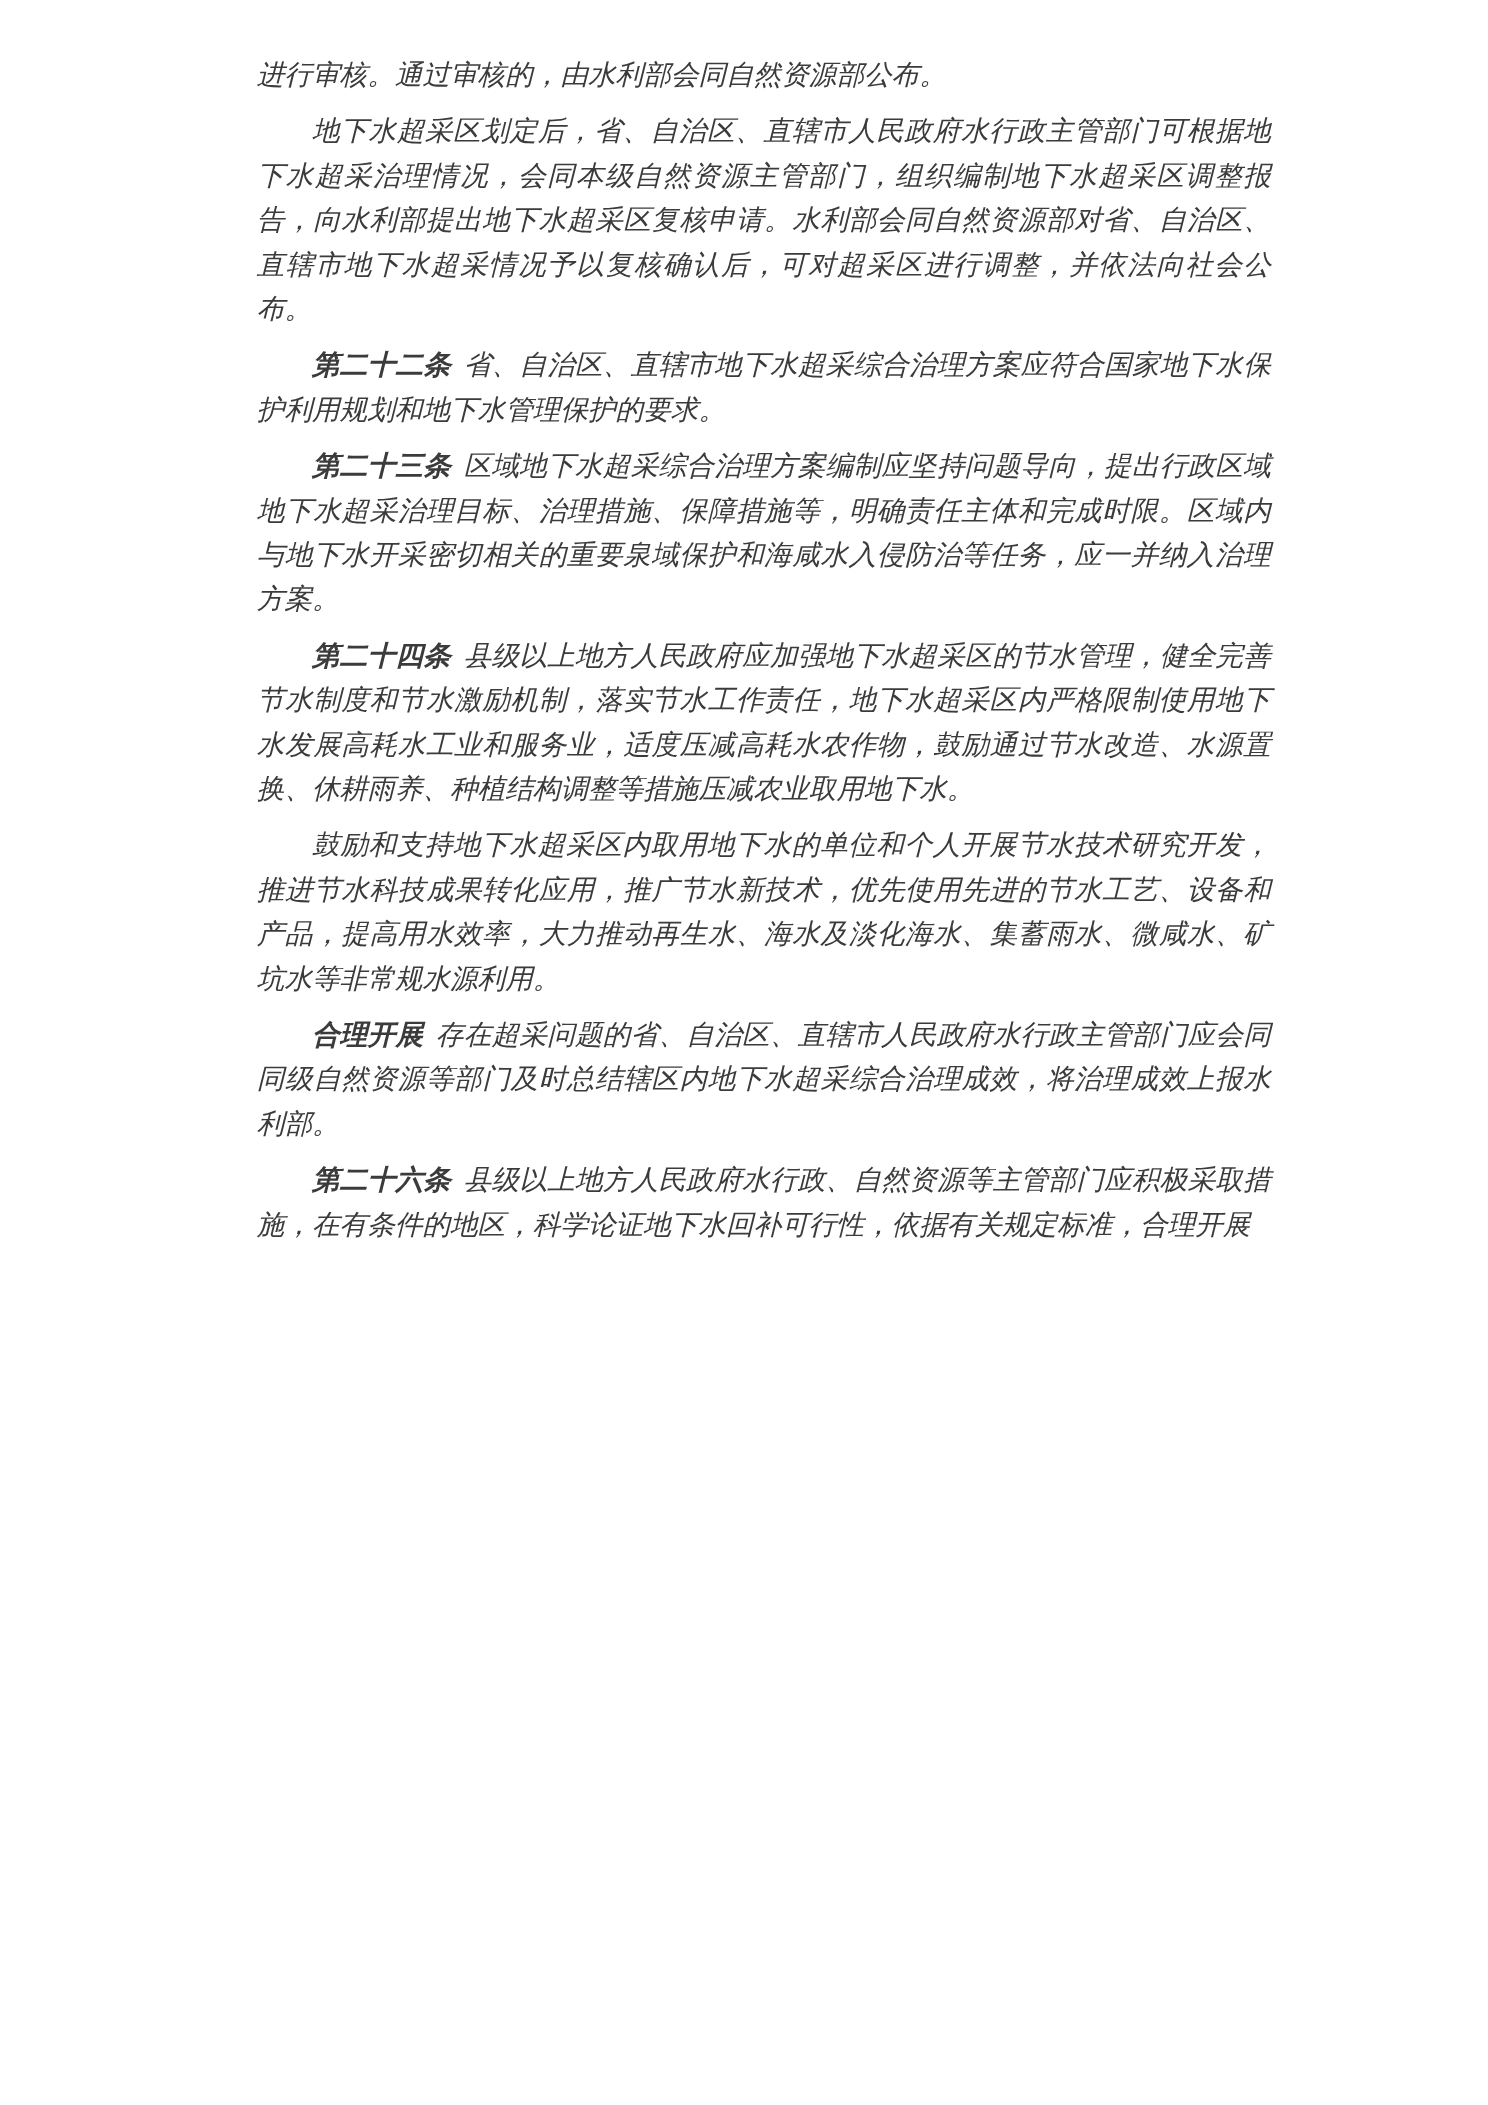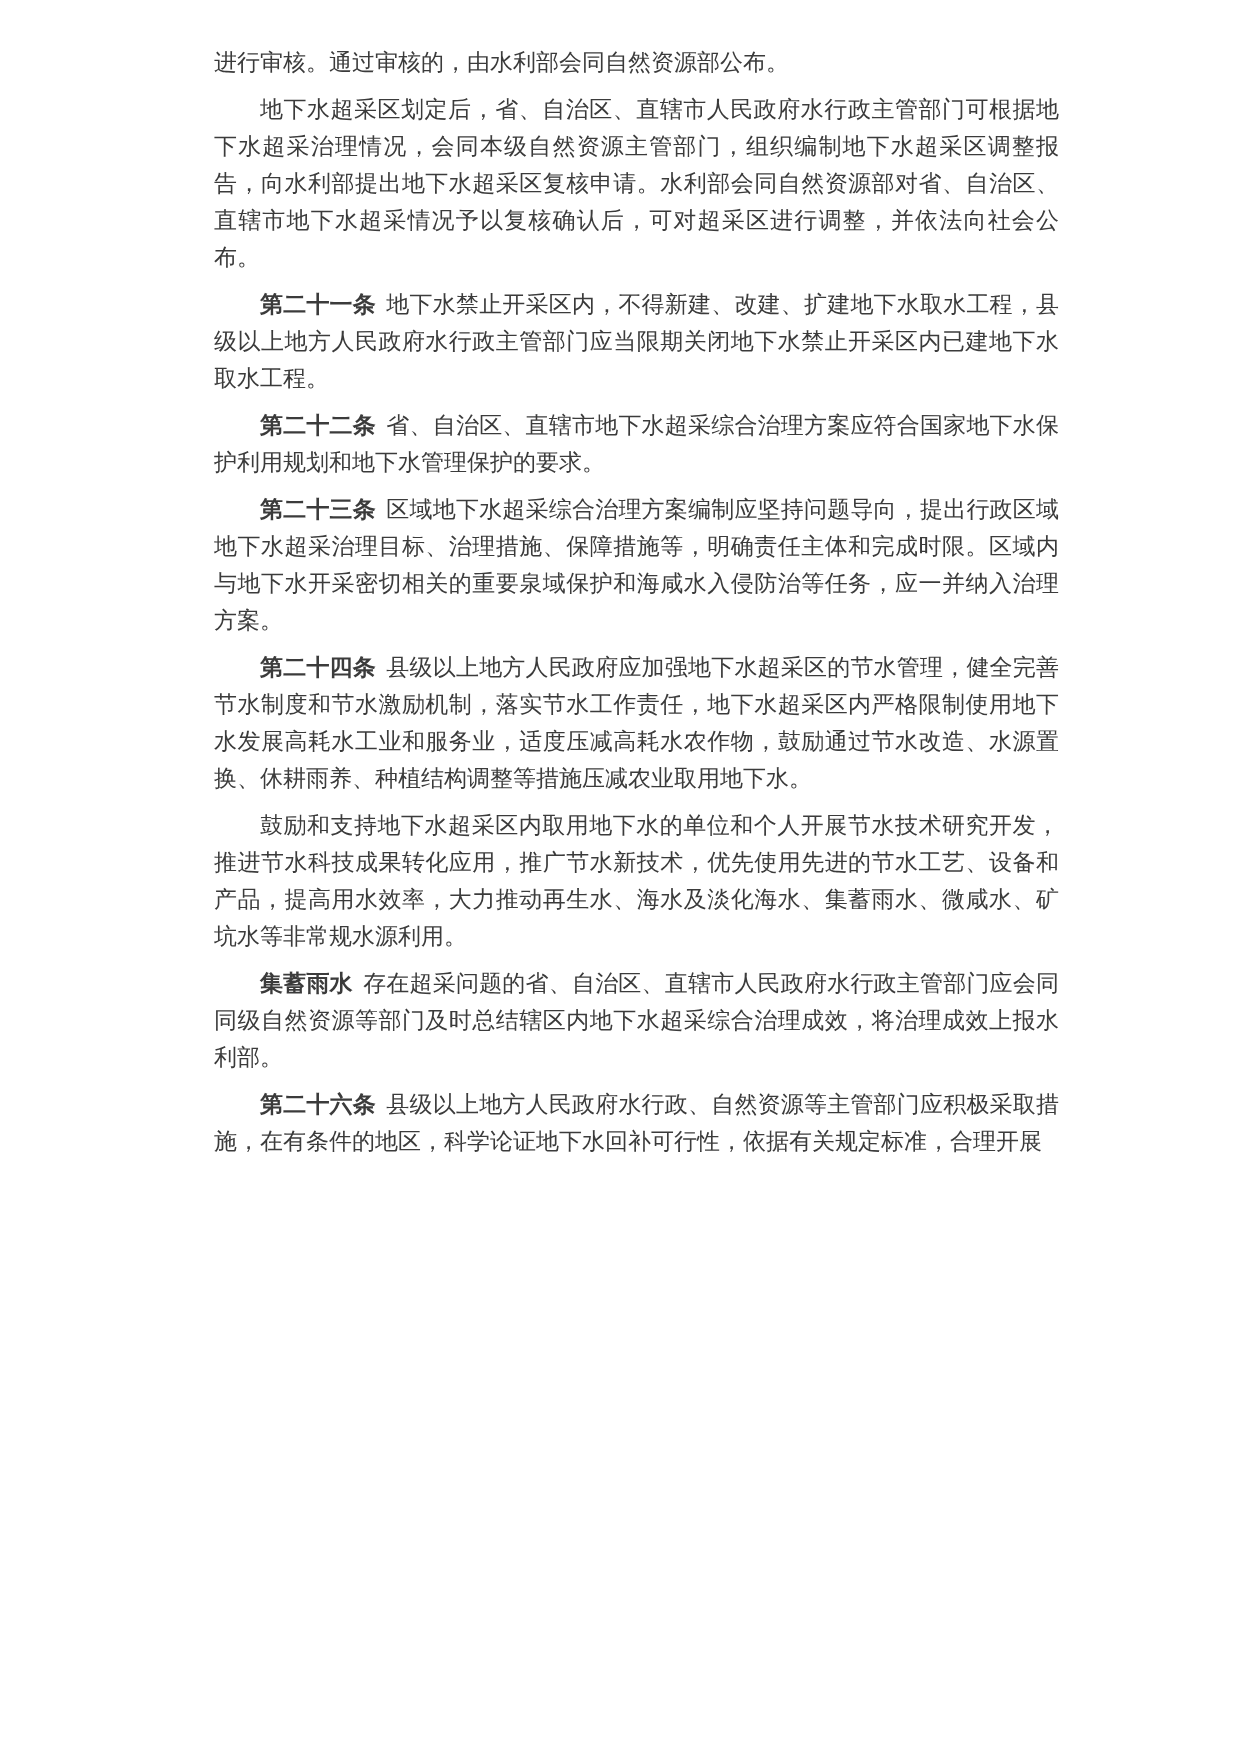--- a/index.html
+++ b/index.html
@@ -21,37 +21,37 @@
     width: 845px;
     font-family: "Liberation Serif", "DejaVu Serif", serif;
     font-size: 23px;
     line-height: 37px;
     color: #3b3b3b;
     text-align: justify;
   }
   .text-body p {
     margin: 0 0 10px 0;
     padding: 0;
+    font-style: italic;
   }
   .text-body p.indent {
     text-indent: 2em;
   }
   .article-label {
     font-weight: bold;
     margin-right: 0.45em;
   }
 </style>
 </head>
 <body>
 
 <div class="page">
   <div class="text-body" id="document-text-body" style="color: rgb(59, 59, 59);">
       <p class="">进行审核。通过审核的，由水利部会同自然资源部公布。</p>
       <p class="indent">地下水超采区划定后，省、自治区、直辖市人民政府水行政主管部门可根据地下水超采治理情况，会同本级自然资源主管部门，组织编制地下水超采区调整报告，向水利部提出地下水超采区复核申请。水利部会同自然资源部对省、自治区、直辖市地下水超采情况予以复核确认后，可对超采区进行调整，并依法向社会公布。</p>
-      <p class="indent"><b class="article-label">第二十一条</b>地下水禁止开采区内，不得新建、改建、扩建地下水取水工程，县级以上地方人民政府水行政主管部门应当限期关闭地下水禁止开采区内已建地下水取水工程。</p>
       <p class="indent"><b class="article-label">第二十二条</b>省、自治区、直辖市地下水超采综合治理方案应符合国家地下水保护利用规划和地下水管理保护的要求。</p>
       <p class="indent"><b class="article-label">第二十三条</b>区域地下水超采综合治理方案编制应坚持问题导向，提出行政区域地下水超采治理目标、治理措施、保障措施等，明确责任主体和完成时限。区域内与地下水开采密切相关的重要泉域保护和海咸水入侵防治等任务，应一并纳入治理方案。</p>
       <p class="indent"><b class="article-label">第二十四条</b>县级以上地方人民政府应加强地下水超采区的节水管理，健全完善节水制度和节水激励机制，落实节水工作责任，地下水超采区内严格限制使用地下水发展高耗水工业和服务业，适度压减高耗水农作物，鼓励通过节水改造、水源置换、休耕雨养、种植结构调整等措施压减农业取用地下水。</p>
       <p class="indent">鼓励和支持地下水超采区内取用地下水的单位和个人开展节水技术研究开发，推进节水科技成果转化应用，推广节水新技术，优先使用先进的节水工艺、设备和产品，提高用水效率，大力推动再生水、海水及淡化海水、集蓄雨水、微咸水、矿坑水等非常规水源利用。</p>
-      <p class="indent"><b class="article-label">集蓄雨水</b>存在超采问题的省、自治区、直辖市人民政府水行政主管部门应会同同级自然资源等部门及时总结辖区内地下水超采综合治理成效，将治理成效上报水利部。</p>
+      <p class="indent"><b class="article-label">合理开展</b>存在超采问题的省、自治区、直辖市人民政府水行政主管部门应会同同级自然资源等部门及时总结辖区内地下水超采综合治理成效，将治理成效上报水利部。</p>
       <p class="indent"><b class="article-label">第二十六条</b>县级以上地方人民政府水行政、自然资源等主管部门应积极采取措施，在有条件的地区，科学论证地下水回补可行性，依据有关规定标准，合理开展</p>
     </div>
 </div>
 
 </body></html>

